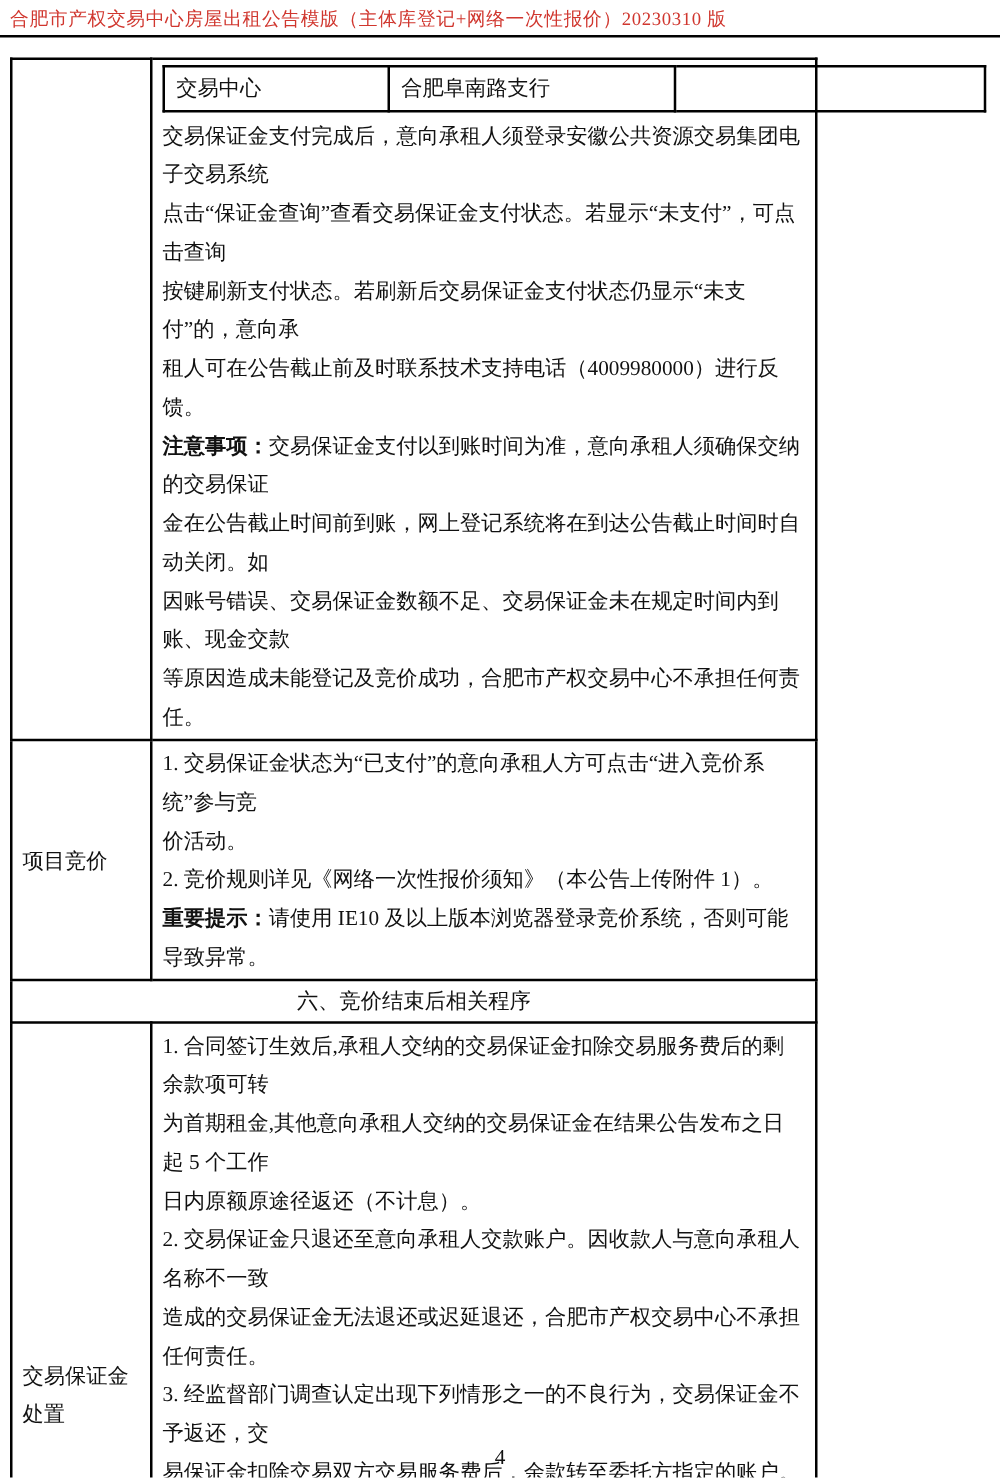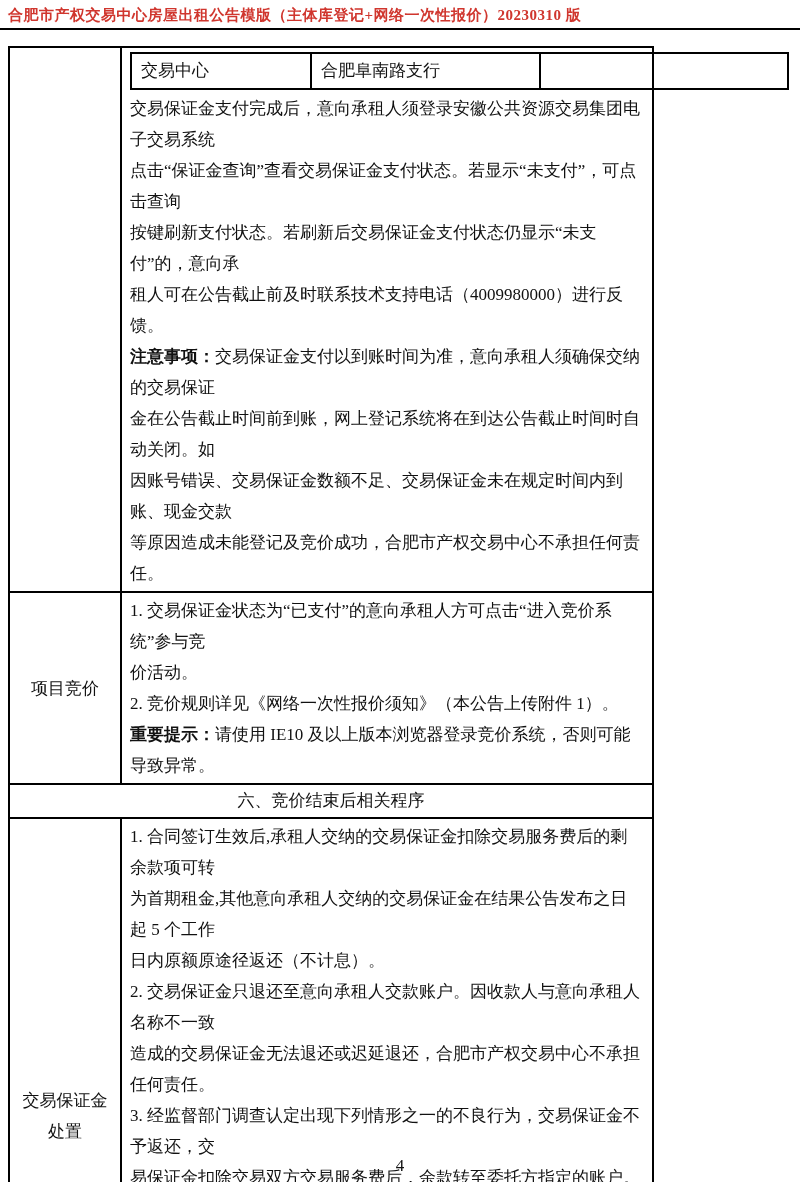--- a/index.html
+++ b/index.html
@@ -13,42 +13,42 @@
     overflow: hidden;
   }
 
   
   .page-header {
     position: absolute;
     top: 0; left: 0;
     width: 800px;
     padding: 6px 8px 3px 8px;
     font-size: 15px;
-    font-weight: bold;
+    font-weight: normal;
     border-bottom: 2px solid #000;
     letter-spacing: 0.5px;
   }
 
   
   table.doc-table {
     position: absolute;
     top: 46px; left: 8px;
     width: 646px;
     border-collapse: collapse;
     table-layout: fixed;
     font-size: 17px;
     line-height: 31px;
   }
   table.doc-table td {
     border: 2px solid #000;
     padding: 2px 8px;
     vertical-align: middle;
   }
   td.rowhead {
-    text-align: center;
+    text-align: left;
     padding: 2px 4px;
     white-space: pre-line;
   }
   td.content { vertical-align: top; }
   td.fullspan { padding: 5px 8px; }
   td.sectionhead {
     text-align: center;
     height: 28px;
     padding: 0 8px;
     line-height: 28px;

